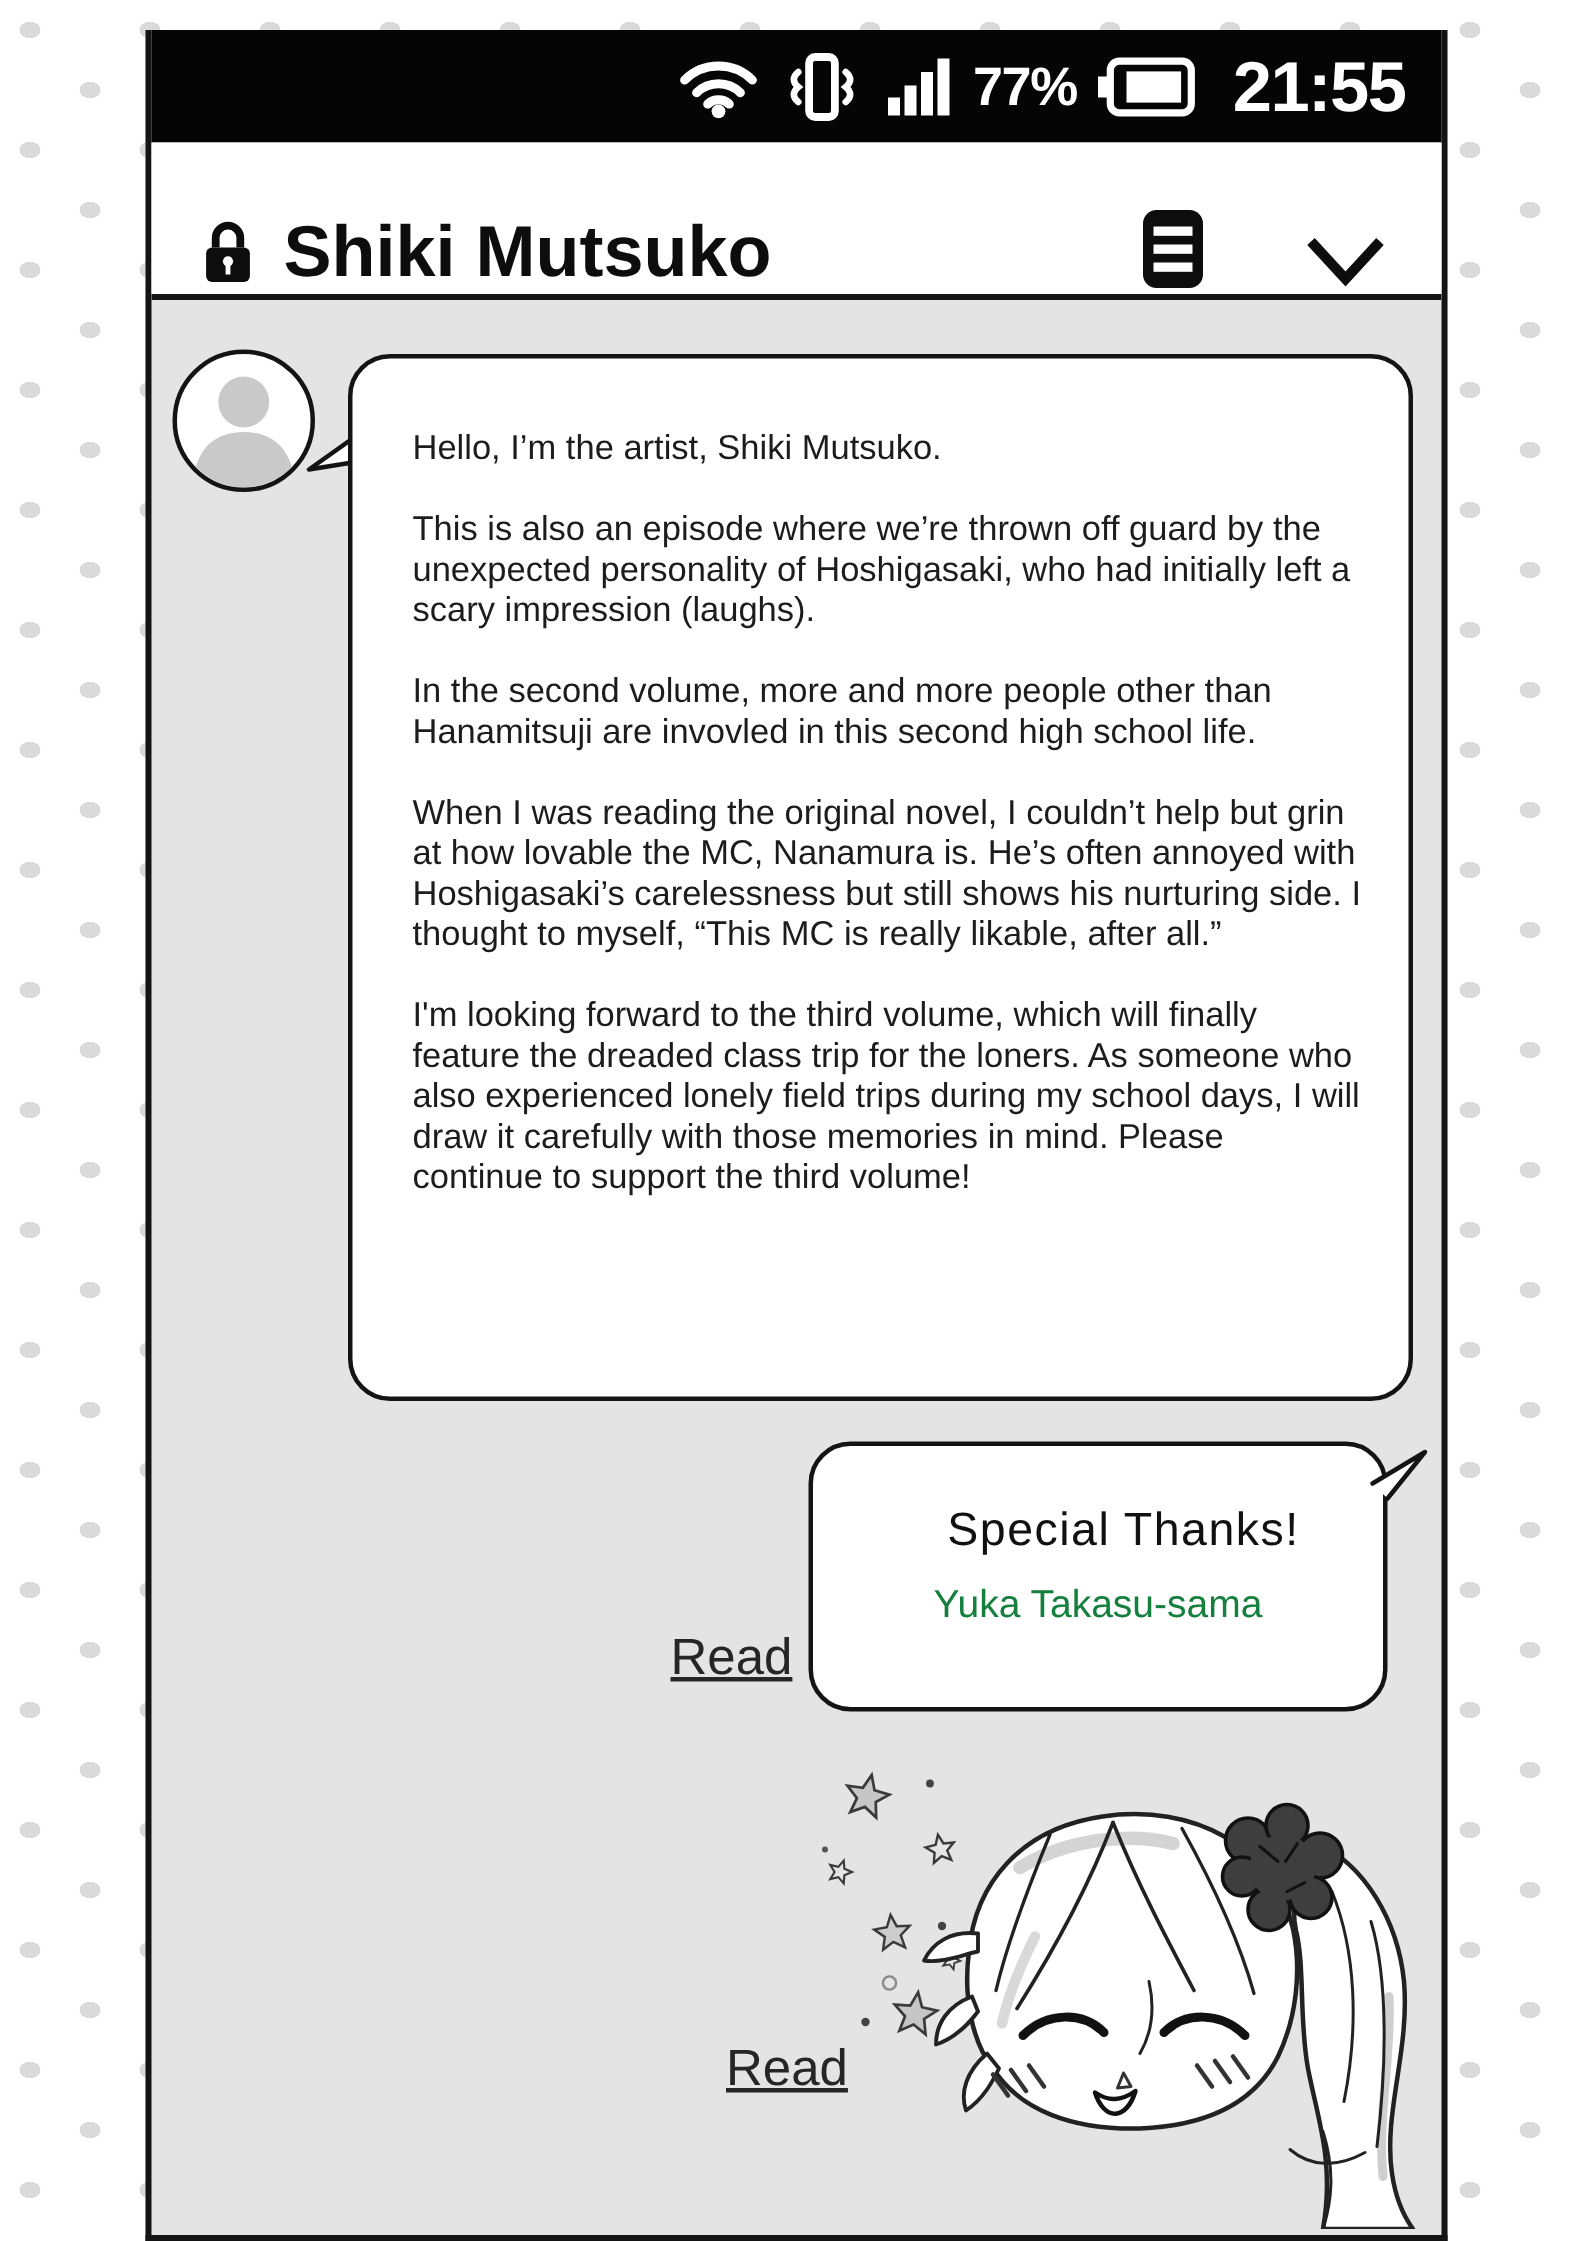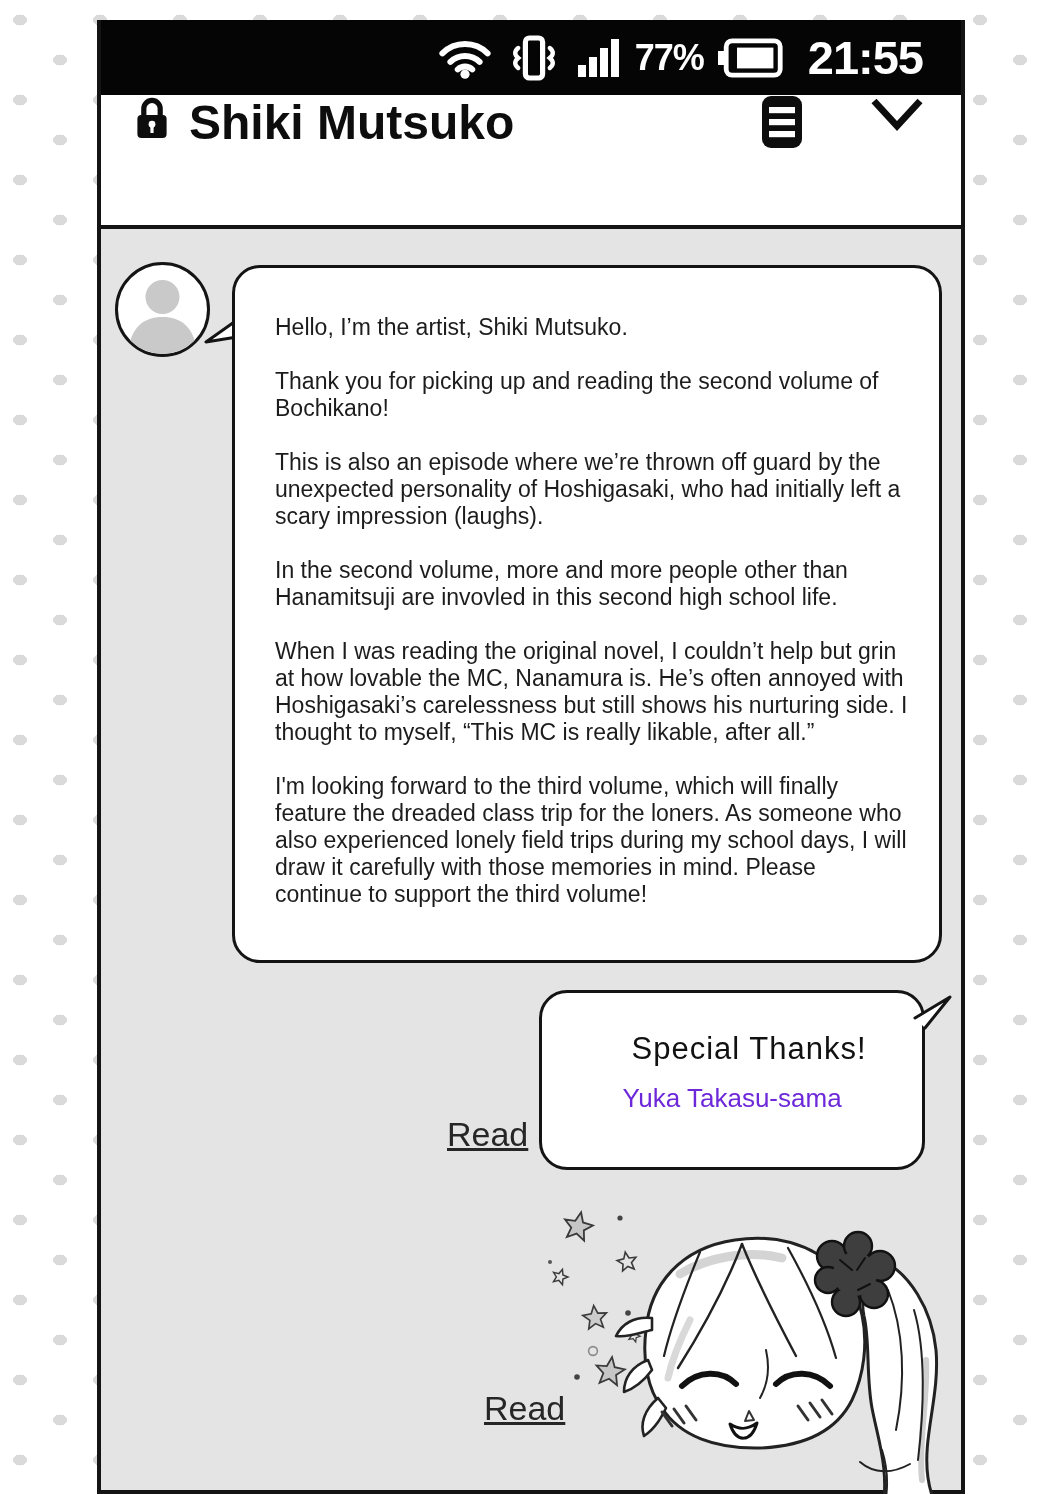--- a/index.html
+++ b/index.html
@@ -20,29 +20,29 @@
   }
   .phone{
     position:absolute; left:97px; top:20px; width:868px; height:1474px;
     border-left:4px solid var(--border); border-right:4px solid var(--border);
     border-bottom:4px solid var(--border);
     background:var(--chat-bg);
   }
   .status-bar{
     height:75px; background:var(--status-bar-bg);
     display:flex; align-items:center; justify-content:flex-end;
-    gap:13px; padding-right:38px; color:#fff;
+    gap:13px; padding-right:24px; color:#fff;
   }
   .status-bar svg{display:block;}
   .battery-percent{font-size:36px; font-weight:bold; letter-spacing:-1px;}
   .clock{font-size:47px; font-weight:bold; letter-spacing:-1px; margin-left:12px;}
   .header{
-    height:134px; background:var(--header-bg);
+    height:105px; background:var(--header-bg);
     border-bottom:4px solid var(--border);
-    display:flex; align-items:flex-start; padding:0 34px;
+    display:flex; align-items:flex-end; padding:0 34px;
   }
   .page-title{
     font-size:48px; font-weight:bold; color:#0d0d0d; margin-left:20px; letter-spacing:0;
   }
   .header-spacer{flex:1;}
   .icon-btn{background:none; border:none; cursor:pointer; display:flex; align-items:center;}
   .chevron-btn{margin-left:66px; margin-right:2px;}
   .chat{position:relative; height:1286px;}
   .avatar{
     position:absolute; left:14px; top:33px; width:95px; height:95px;
@@ -55,21 +55,21 @@
   .bubble-tail{position:absolute;}
   .msg-bubble{left:131px; top:36px; width:710px; height:698px; padding:46px 30px 16px 40px;}
   .msg-bubble p{
     font-size:23px; line-height:27px; color:var(--text);
     margin:0 0 27px 0; max-width:648px; letter-spacing:0;
   }
   .thanks-bubble{
     left:438px; top:761px; width:386px; height:180px; text-align:center;
   }
   .thanks-title{font-size:31px; color:#111; margin-top:38px; letter-spacing:1px;padding-left:34px;}
-  .thanks-names{font-size:26px; line-height:33px; color:#6d28d9; margin-top:15px;}
+  .thanks-names{font-size:26px; line-height:33px; color:#15803d; margin-top:15px;}
   .read-label{
     position:absolute; font-size:34px; color:var(--read);text-decoration:underline;
   }
   .read-1{left:346px; top:886px;}
   .read-2{left:383px; top:1160px;}
   .sticker{position:absolute; left:429px; top:971px; width:431px; height:315px;}
 </style>
 </head>
 <body>
 
@@ -147,21 +147,20 @@
         <circle cx="44.5" cy="32" r="17" fill="var(--silhouette)"></circle>
         <path d="M10,89 C12,62 26,52 44.5,52 C63,52 77,62 79,89 Z" fill="var(--silhouette)"></path>
       </svg>
     </div>
 
     <svg class="bubble-tail" style="left:102px; top:90px;" width="36" height="36" viewBox="0 0 36 36">
       <path d="M34,1 L3,23 L34,18" fill="#ffffff" stroke="var(--border)" stroke-width="3" stroke-linejoin="round" stroke-linecap="round"></path>
     </svg>
     <div class="bubble msg-bubble">
       <p>Hello, I’m the artist, Shiki Mutsuko.</p>
-      <p>Thank you for picking up and reading the second volume of Bochikano!</p>
       <p>This is also an episode where we’re thrown off guard by the unexpected personality of Hoshigasaki, who had initially left a scary impression (laughs).</p>
       <p>In the second volume, more and more people other than Hanamitsuji are invovled in this second high school life.</p>
       <p>When I was reading the original novel, I couldn’t help but grin at how lovable the MC, Nanamura is. He’s often annoyed with Hoshigasaki’s carelessness but still shows his nurturing side. I thought to myself, “This MC is really likable, after all.”</p>
       <p>I'm looking forward to the third volume, which will finally feature the dreaded class trip for the loners. As someone who also experienced lonely field trips during my school days, I will draw it carefully with those memories in mind. Please continue to support the third volume!</p>
     </div>
 
     <div class="bubble thanks-bubble">
       <div class="thanks-title">Special Thanks!</div>
       <div class="thanks-names">
         <div>Yuka Takasu-sama</div>

